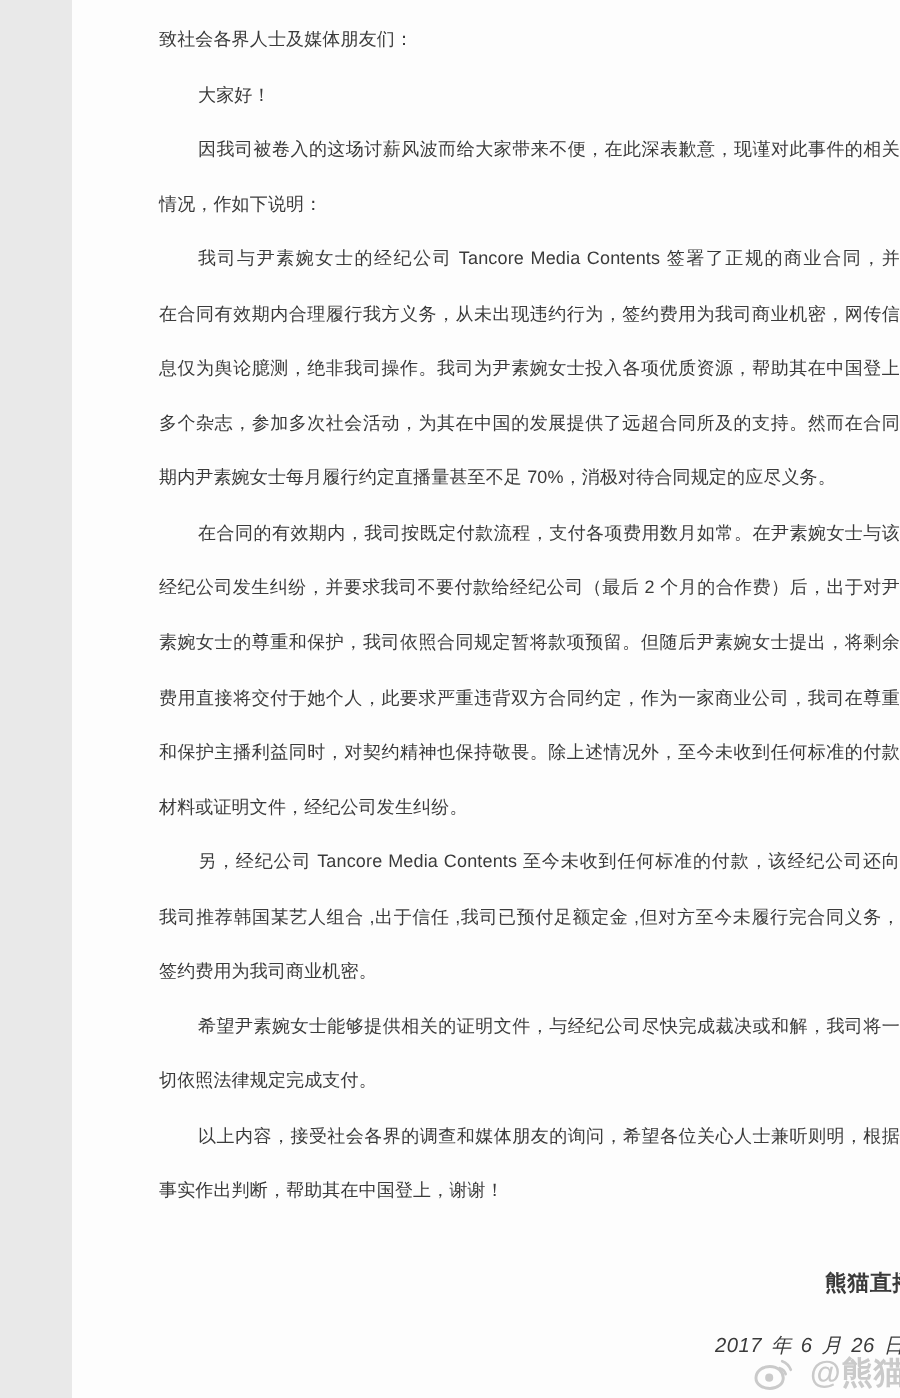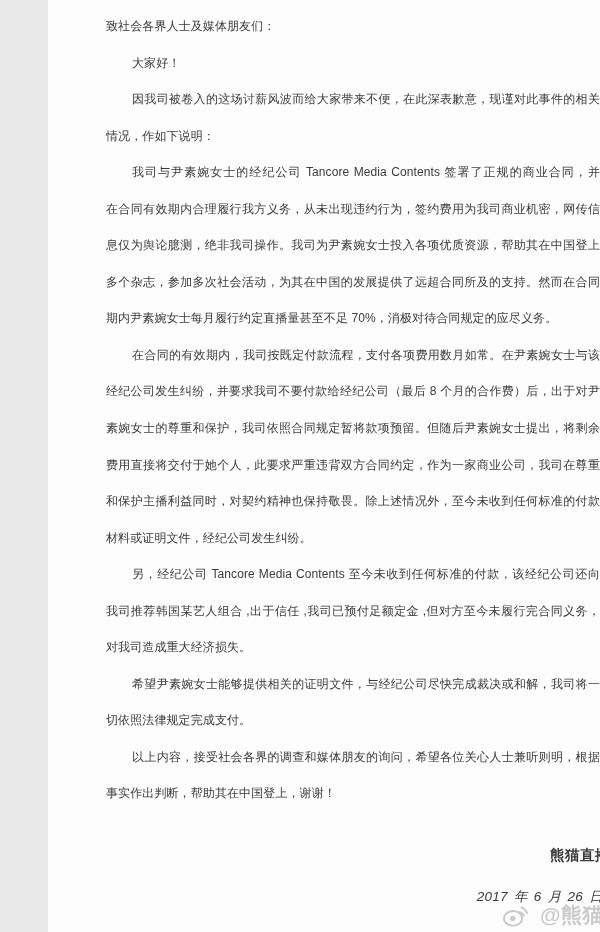--- a/index.html
+++ b/index.html
@@ -84,28 +84,28 @@
     <div class="line">致社会各界人士及媒体朋友们：</div>
     <div class="line in">大家好！</div>
     <div class="line in fill">因我司被卷入的这场讨薪风波而给大家带来不便，在此深表歉意，现谨对此事件的相关</div>
     <div class="line">情况，作如下说明：</div>
     <div class="line in fill">我司与尹素婉女士的经纪公司 Tancore Media Contents 签署了正规的商业合同，并</div>
     <div class="line fill">在合同有效期内合理履行我方义务，从未出现违约行为，签约费用为我司商业机密，网传信</div>
     <div class="line fill">息仅为舆论臆测，绝非我司操作。我司为尹素婉女士投入各项优质资源，帮助其在中国登上</div>
     <div class="line fill">多个杂志，参加多次社会活动，为其在中国的发展提供了远超合同所及的支持。然而在合同</div>
     <div class="line">期内尹素婉女士每月履行约定直播量甚至不足 70%，消极对待合同规定的应尽义务。</div>
     <div class="line in fill">在合同的有效期内，我司按既定付款流程，支付各项费用数月如常。在尹素婉女士与该</div>
-    <div class="line fill">经纪公司发生纠纷，并要求我司不要付款给经纪公司（最后 8 个月的合作费）后，出于对尹</div>
+    <div class="line fill">经纪公司发生纠纷，并要求我司不要付款给经纪公司（最后 2 个月的合作费）后，出于对尹</div>
     <div class="line fill">素婉女士的尊重和保护，我司依照合同规定暂将款项预留。但随后尹素婉女士提出，将剩余</div>
     <div class="line fill">费用直接将交付于她个人，此要求严重违背双方合同约定，作为一家商业公司，我司在尊重</div>
     <div class="line fill">和保护主播利益同时，对契约精神也保持敬畏。除上述情况外，至今未收到任何标准的付款</div>
     <div class="line">材料或证明文件，经纪公司发生纠纷。</div>
     <div class="line in fill">另，经纪公司 Tancore Media Contents 至今未收到任何标准的付款，该经纪公司还向</div>
     <div class="line fill">我司推荐韩国某艺人组合 ,出于信任 ,我司已预付足额定金 ,但对方至今未履行完合同义务，</div>
-    <div class="line">对我司造成重大经济损失。</div>
+    <div class="line">签约费用为我司商业机密。</div>
     <div class="line in fill">希望尹素婉女士能够提供相关的证明文件，与经纪公司尽快完成裁决或和解，我司将一</div>
     <div class="line">切依照法律规定完成支付。</div>
     <div class="line in fill">以上内容，接受社会各界的调查和媒体朋友的询问，希望各位关心人士兼听则明，根据</div>
     <div class="line">事实作出判断，帮助其在中国登上，谢谢！</div>
   </div>
 
   <div class="signature">熊猫直播</div>
 
   <div class="date-line">2017 年 6 月 26 日</div>
 

